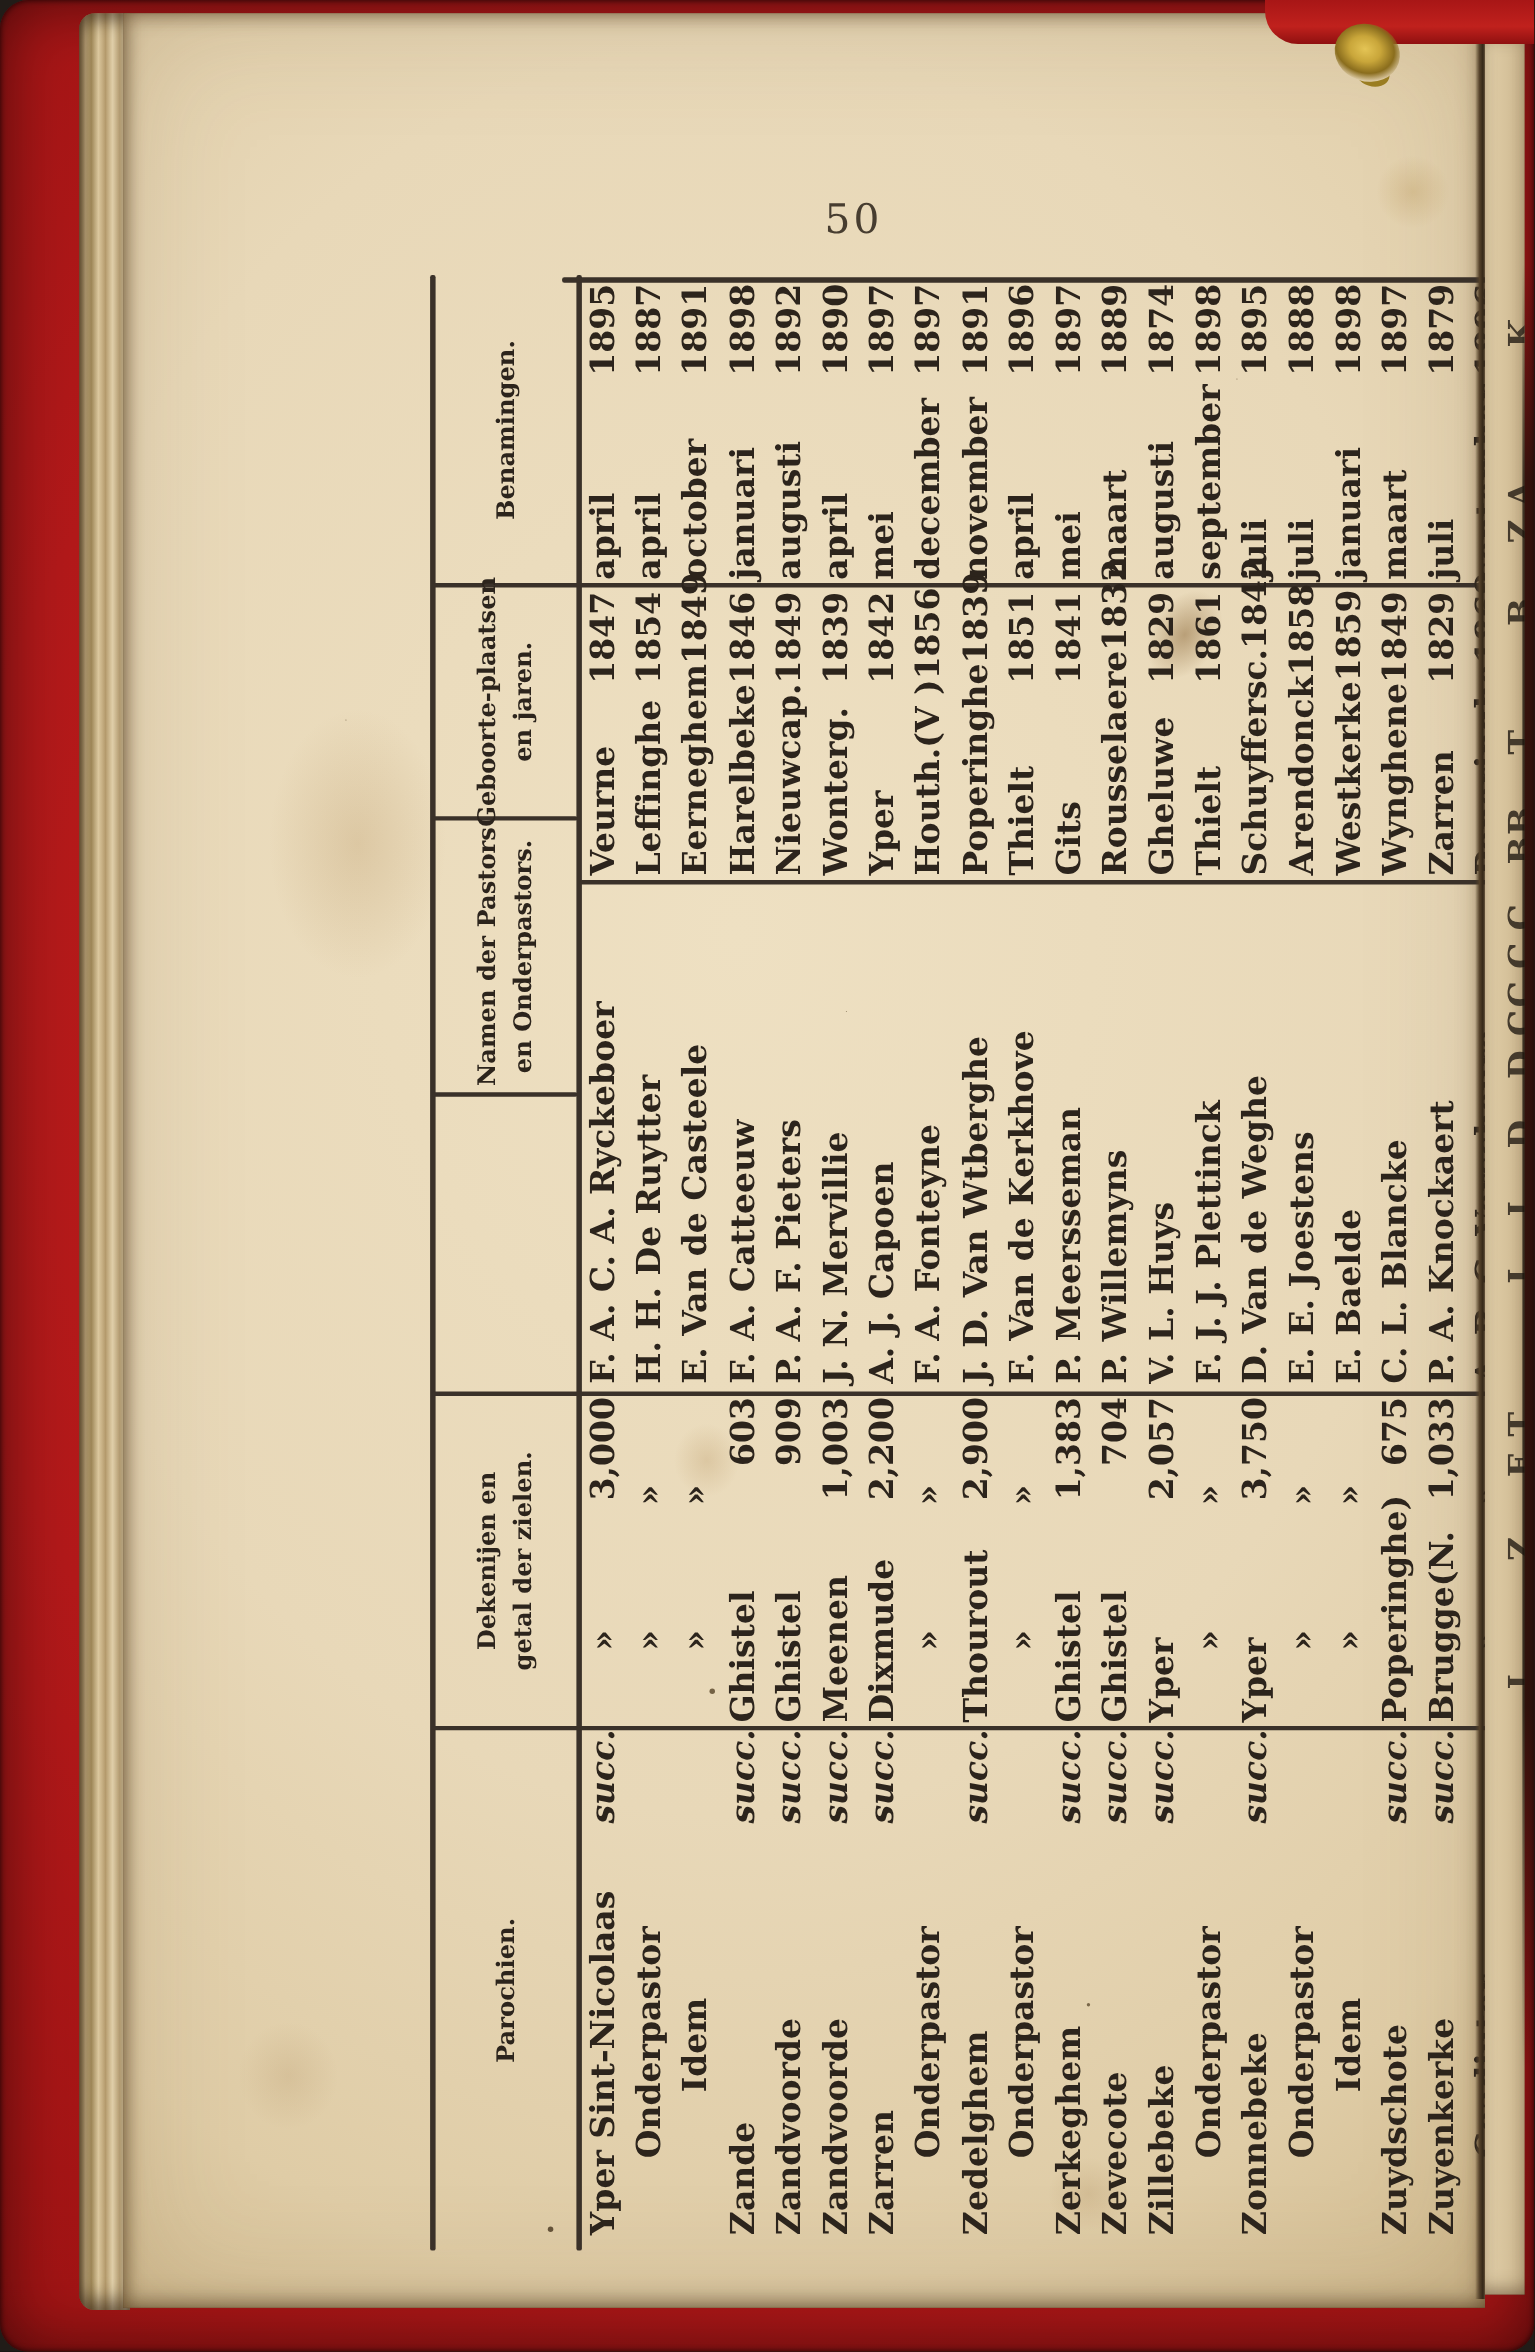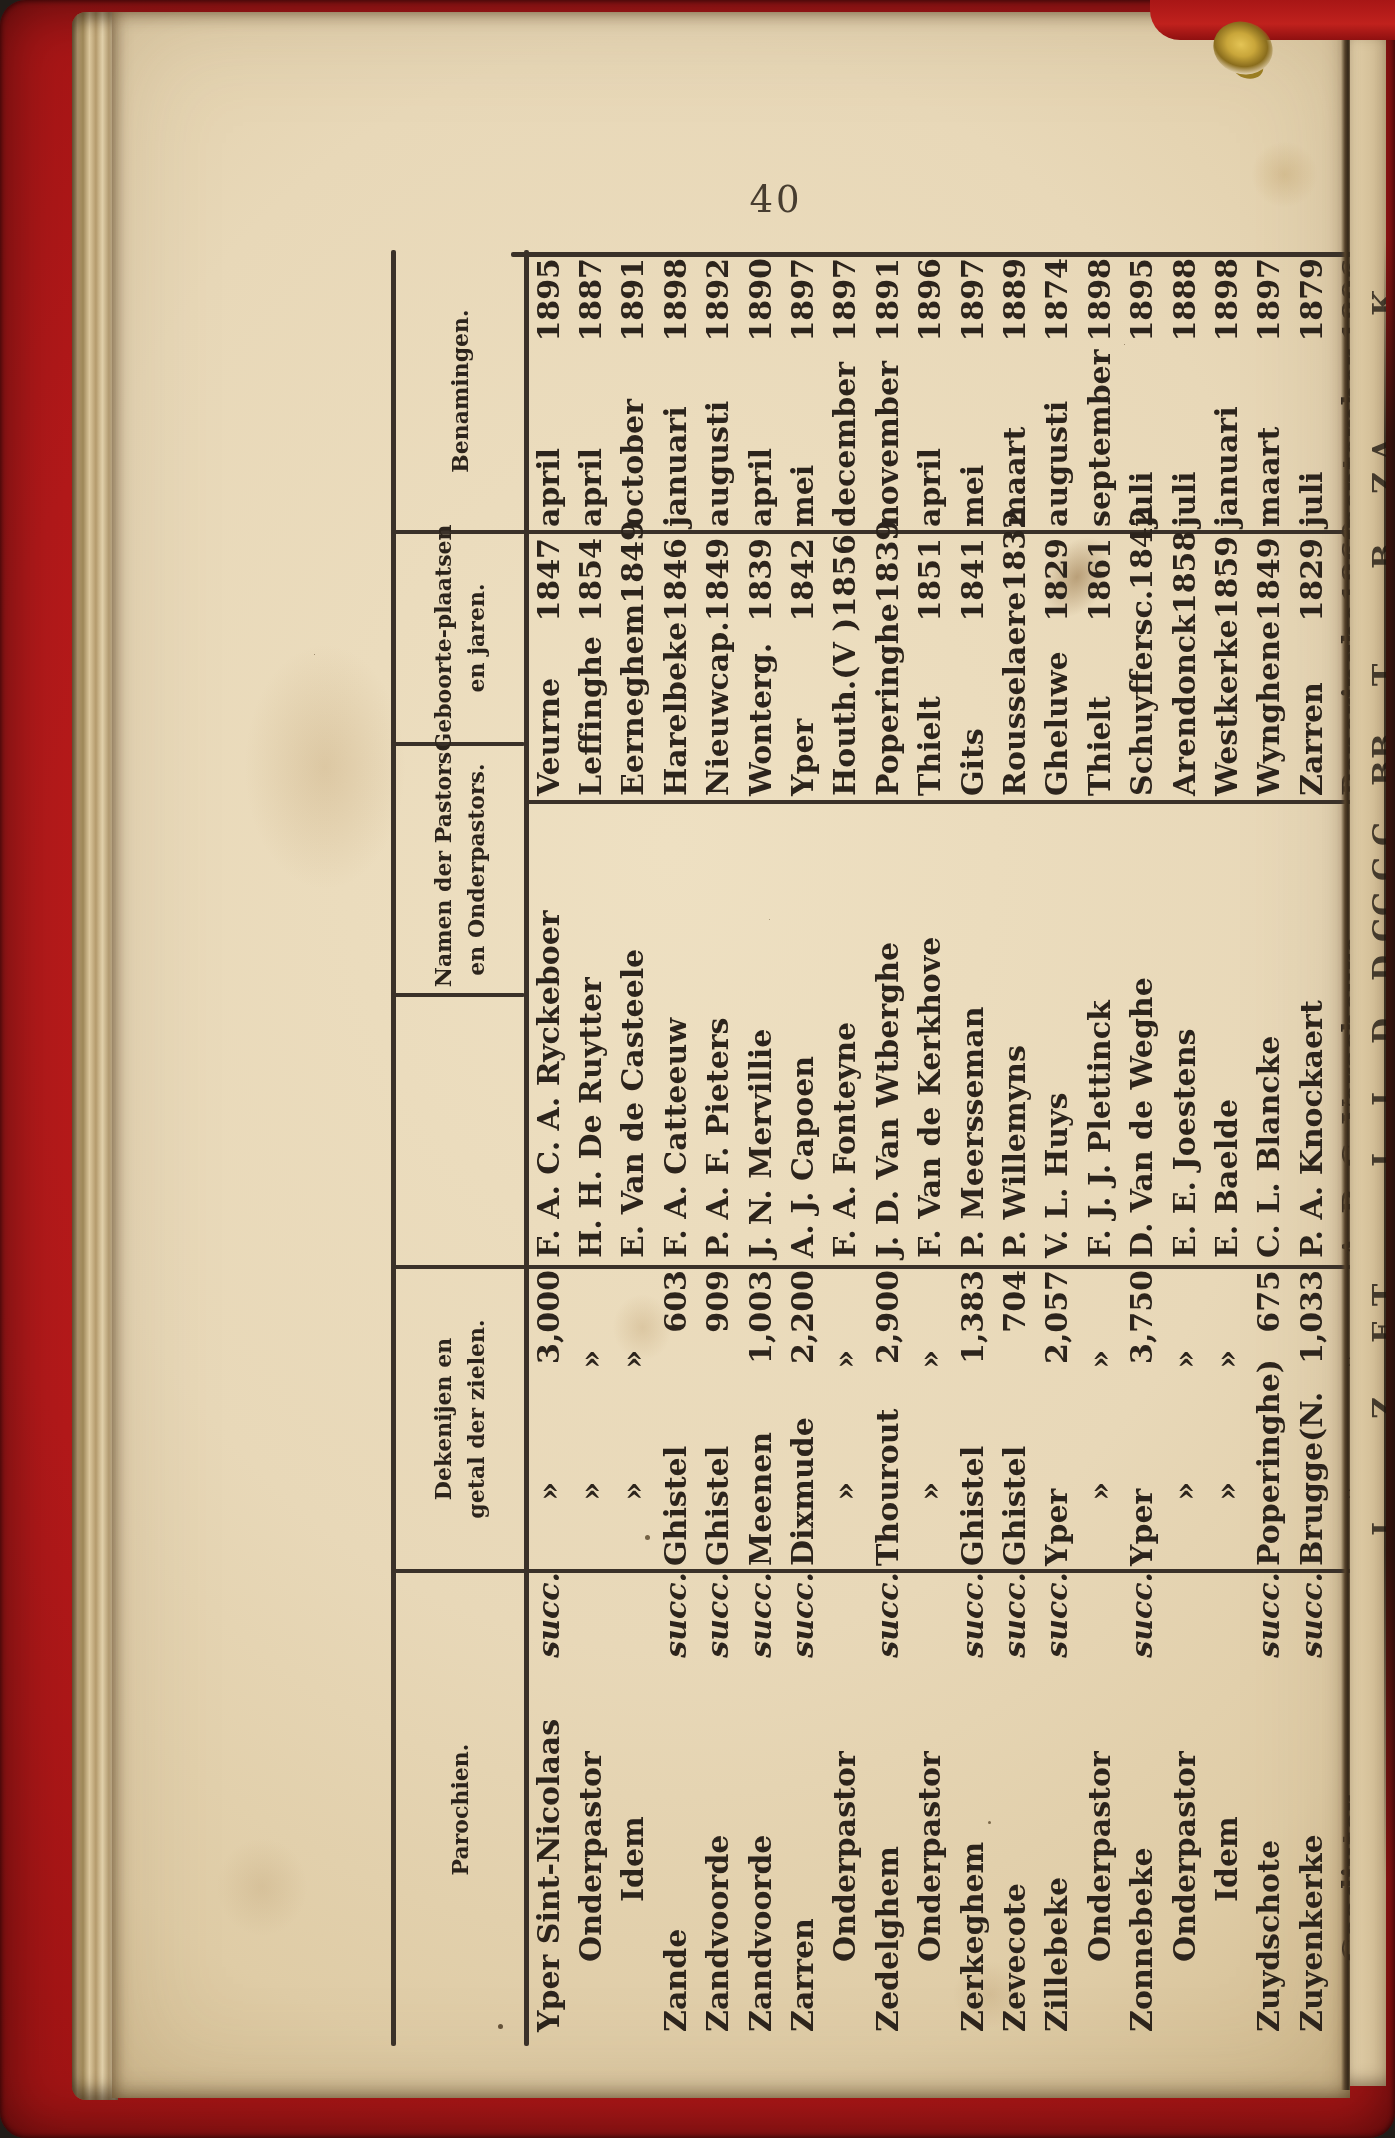--- a/index.html
+++ b/index.html
@@ -143,21 +143,21 @@
   <div id="page">
     <div class="stain" id="stain-a"></div>
     <div class="stain" id="stain-b"></div>
     <div class="stain" id="stain-c"></div>
     <div class="stain" id="stain-d"></div>
     <div class="stain" id="stain-e"></div>
     <div class="stain" id="stain-f"></div>
     <div id="specks"></div>
   </div>
 
-  <div id="page-number">40</div>
+  <div id="page-number">50</div>
 
   <div id="table-rotated">
     <div class="t-rule" id="r-top"></div>
     <div class="t-rule" id="r-headsep"></div>
     <div class="t-rule" id="r-right"></div>
     <div class="t-rule" id="r-col-ben"></div>
     <div class="t-rule" id="r-col-namdk"></div>
     <div class="t-rule" id="r-col-dkpar"></div>
     <div class="t-rule" id="r-h-gebnam"></div>
     <div class="t-rule" id="r-h-nam"></div>

